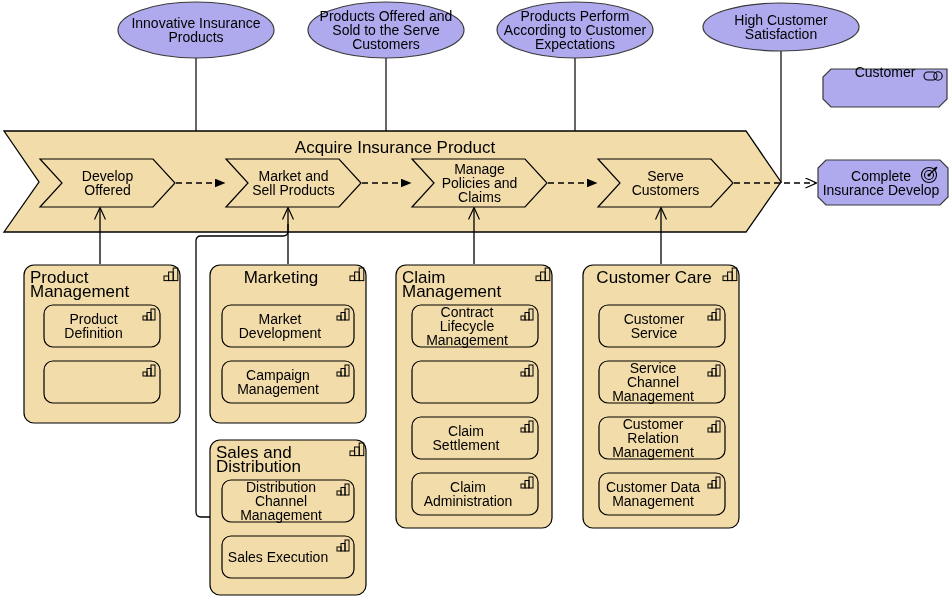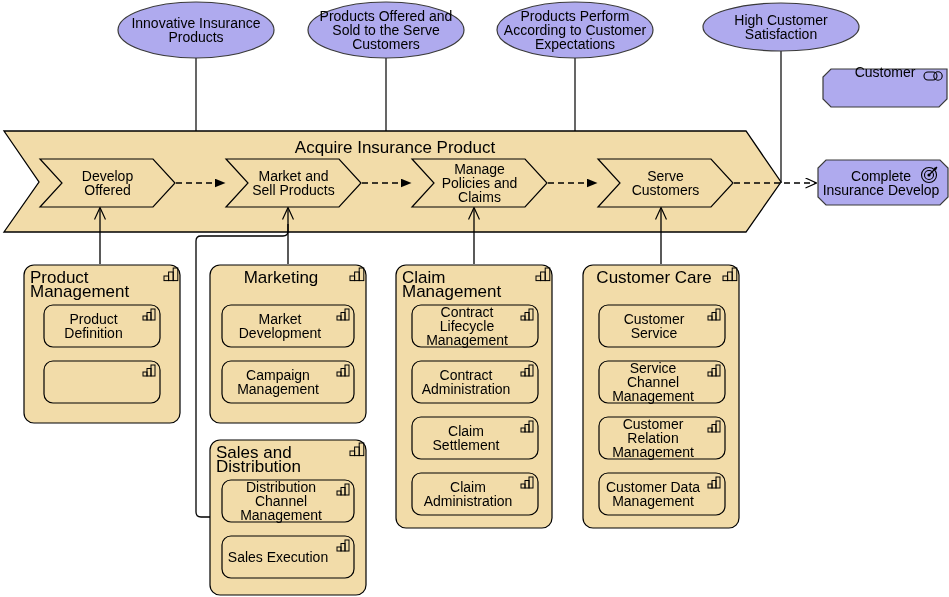--- a/index.html
+++ b/index.html
@@ -301,21 +301,20 @@
   <div class="toplbl" style="left:216px;top:271px;width:130px;height:16px;">Marketing</div>
   <div class="lbl" style="left:224px;top:306px;width:112px;height:40px;">Market Development</div>
   <div class="lbl" style="left:226px;top:362px;width:104px;height:40px;">Campaign Management</div>
 
   <div class="toplbl" style="left:216px;top:446px;width:130px;height:16px;">Sales and Distribution</div>
   <div class="lbl" style="left:224px;top:481px;width:114px;height:40px;">Distribution Channel Management</div>
   <div class="lbl" style="left:226px;top:537px;width:104px;height:40px;">Sales Execution</div>
 
   <div class="toplbl" style="left:402px;top:271px;width:130px;height:16px;">Claim Management</div>
   <div class="lbl" style="left:414px;top:306px;width:106px;height:40px;">Contract Lifecycle Management</div>
-  <div class="lbl" style="left:416px;top:362px;width:100px;height:40px;">Contract Administration</div>
   <div class="lbl" style="left:414px;top:418px;width:104px;height:40px;">Claim Settlement</div>
   <div class="lbl" style="left:414px;top:474px;width:108px;height:40px;">Claim Administration</div>
 
   <div class="toplbl" style="left:589px;top:271px;width:130px;height:16px;">Customer Care</div>
   <div class="lbl" style="left:602px;top:306px;width:104px;height:40px;">Customer Service</div>
   <div class="lbl" style="left:603px;top:362px;width:100px;height:40px;">Service Channel Management</div>
   <div class="lbl" style="left:601px;top:418px;width:104px;height:40px;">Customer Relation Management</div>
   <div class="lbl" style="left:603px;top:474px;width:100px;height:40px;">Customer Data Management</div>
 </div>
 

